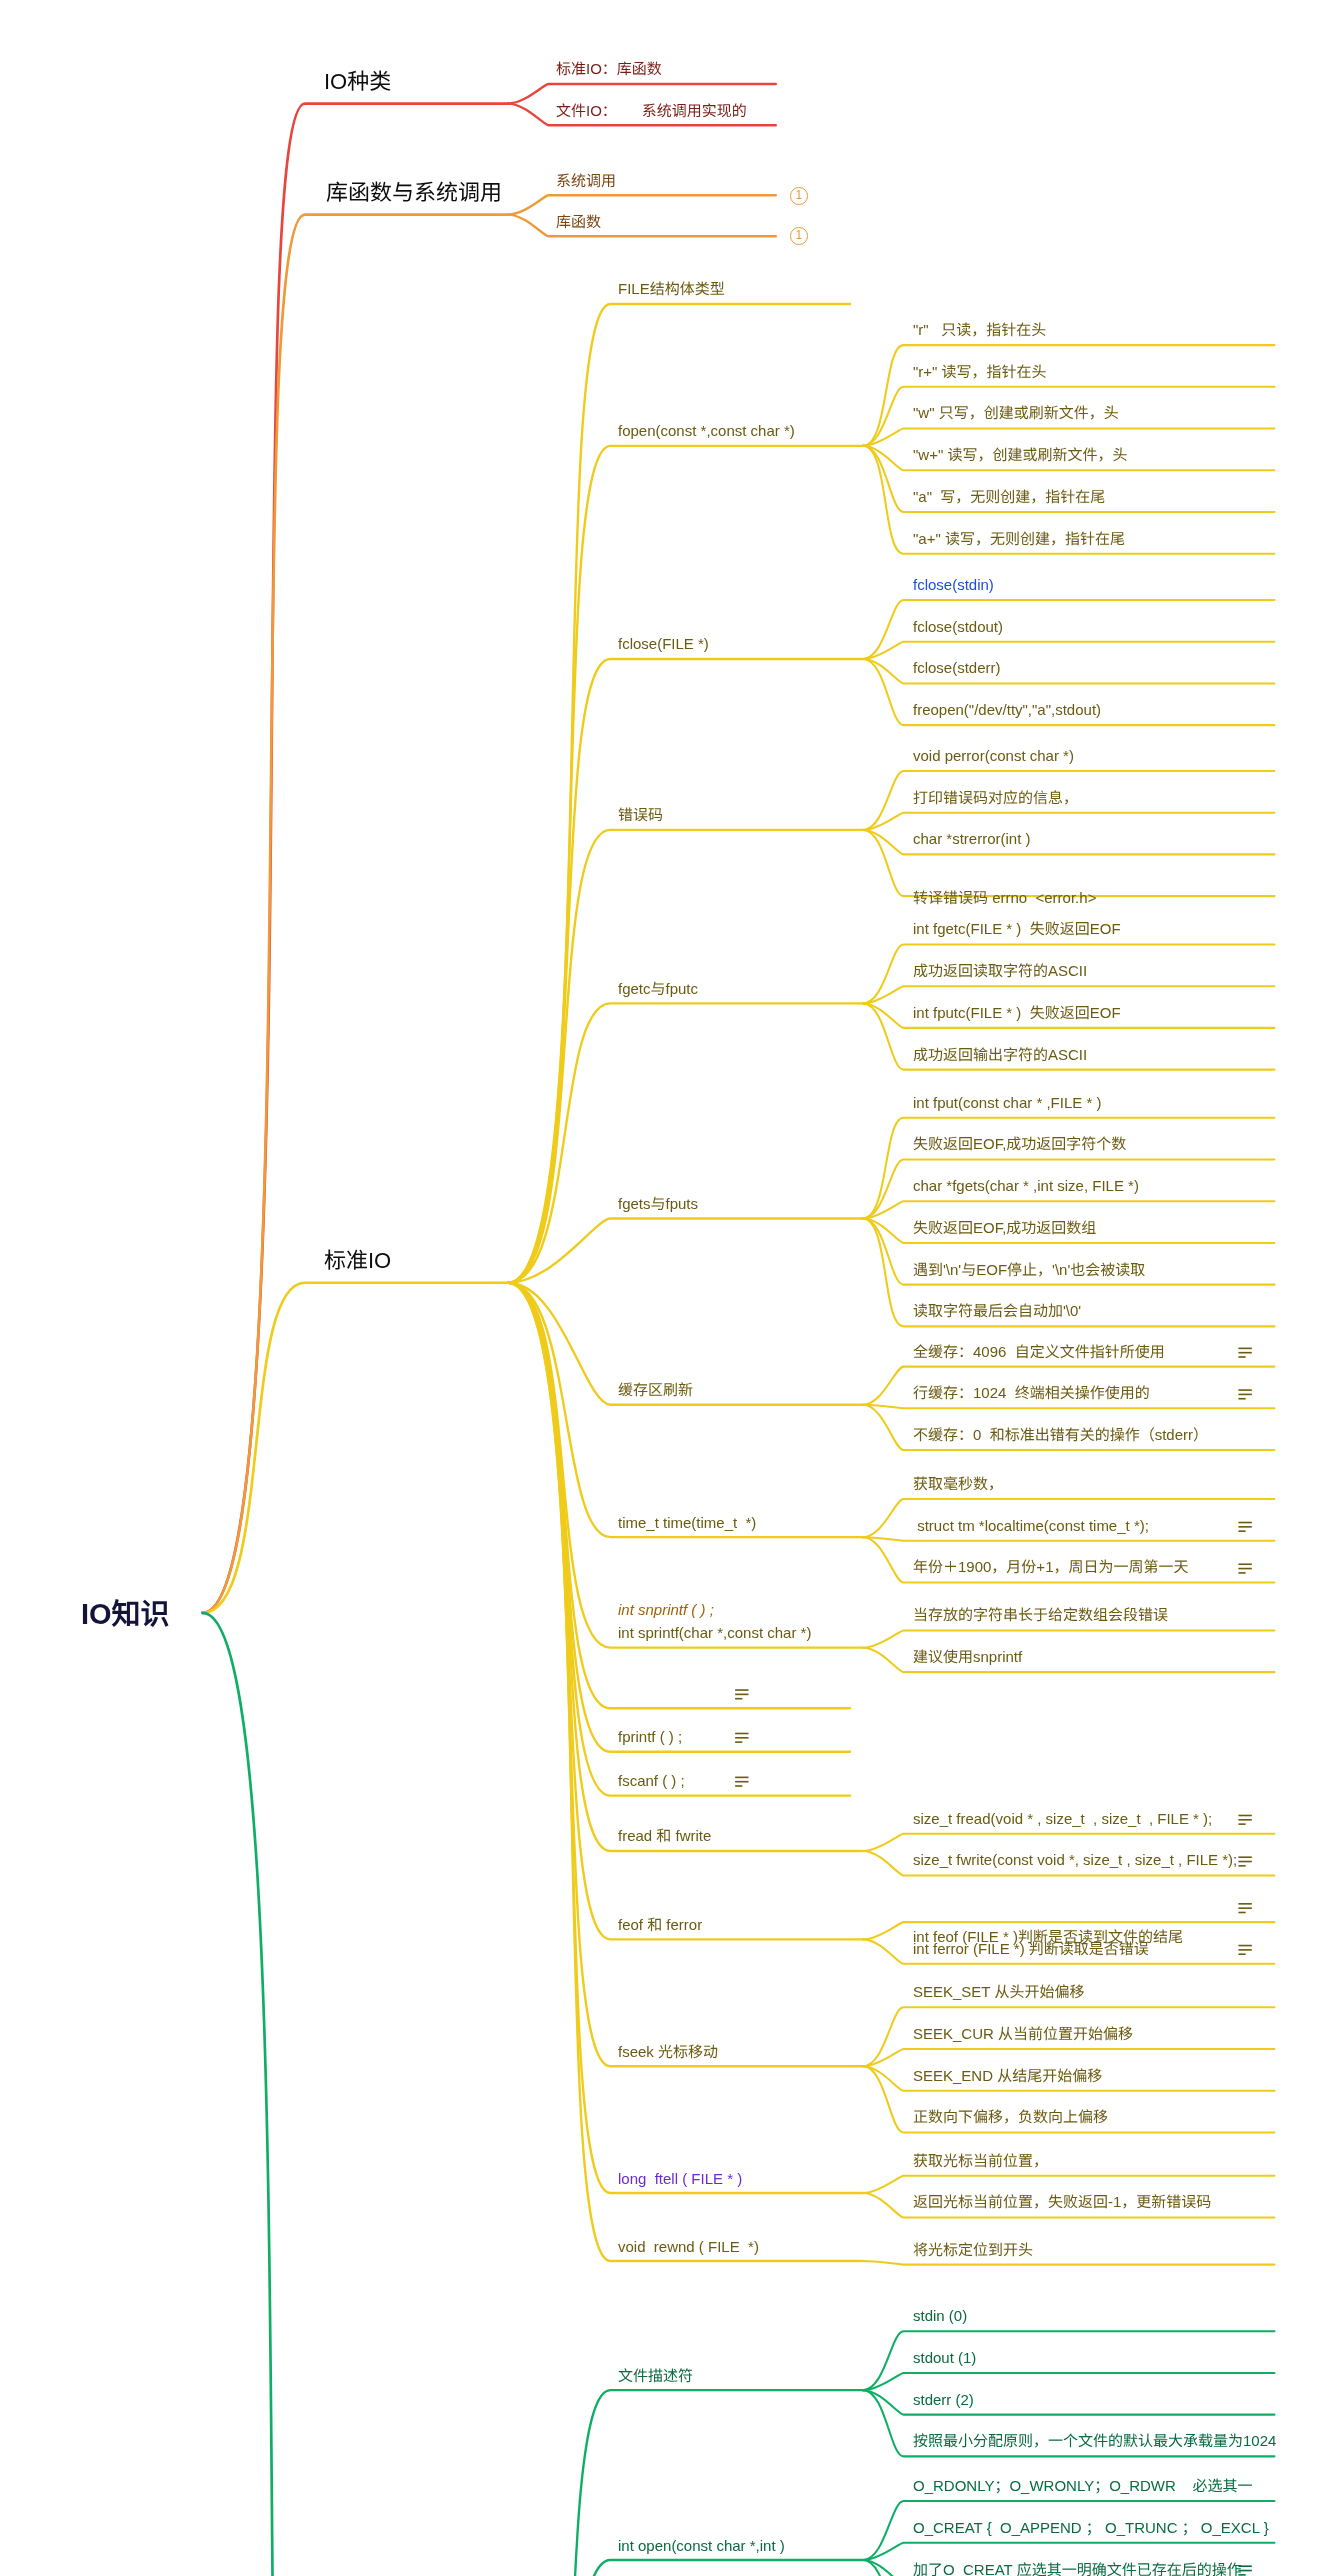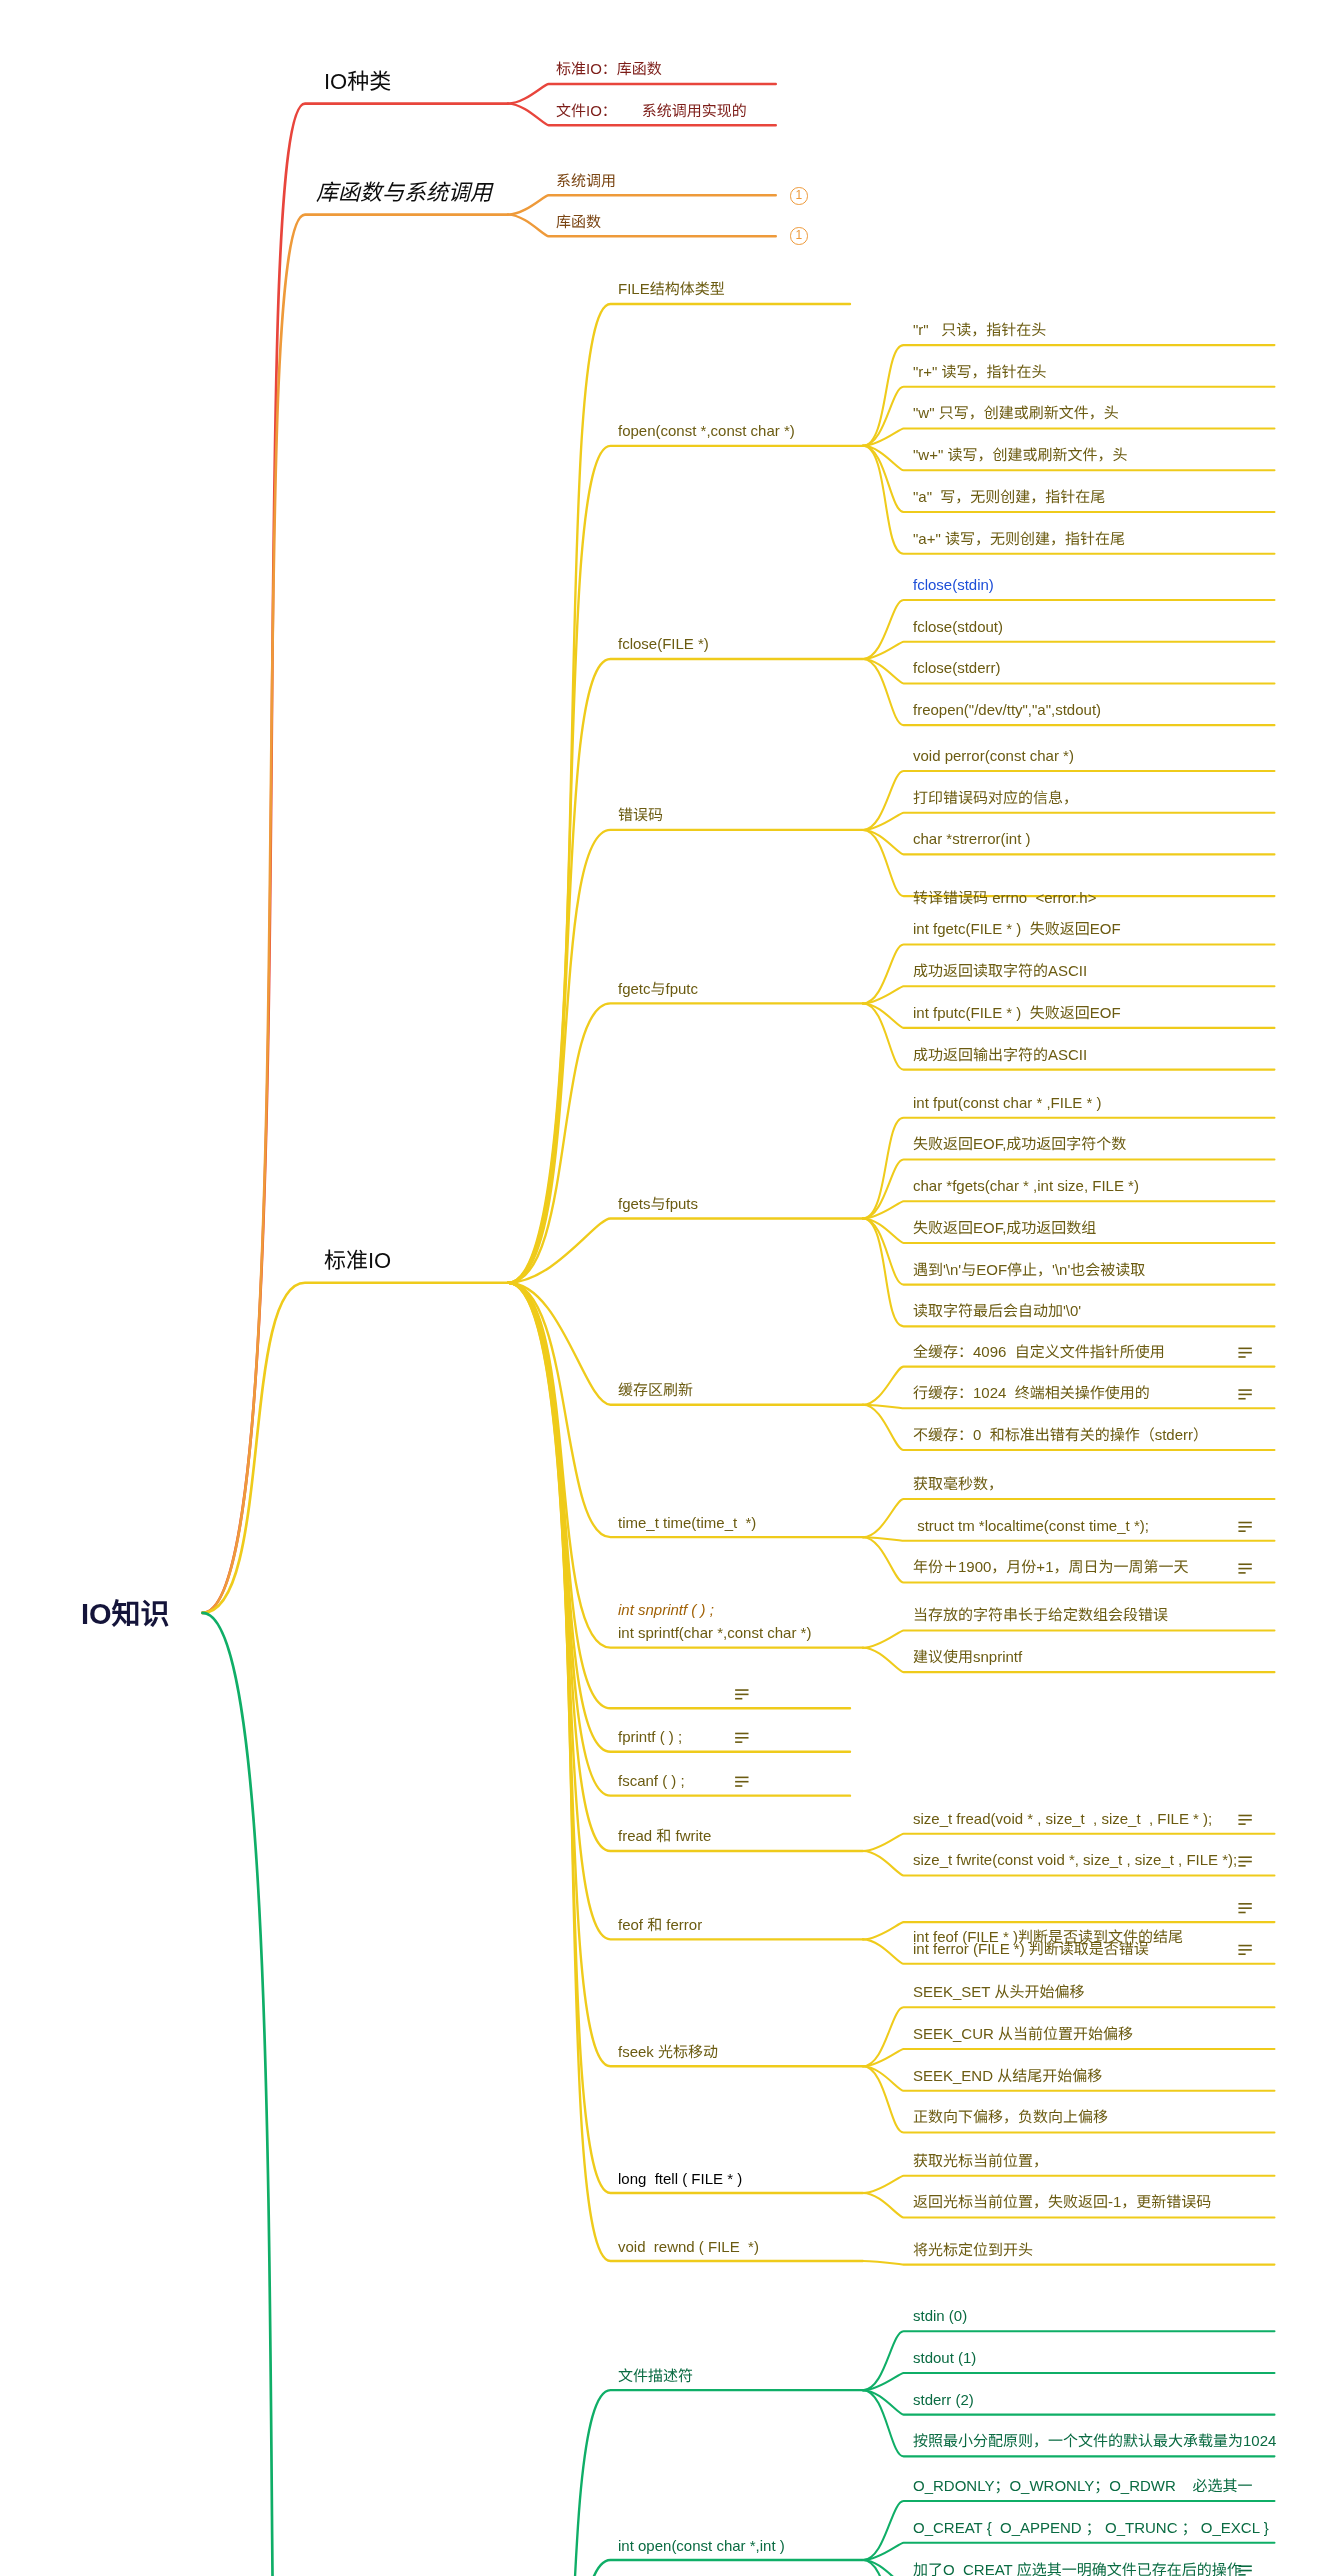--- a/index.html
+++ b/index.html
@@ -247,21 +247,21 @@
       <g>
         <rect x="2404" y="7627.5" width="26" height="3.1" fill="#0A6B42"></rect>
         <rect x="2404" y="7635.9" width="26" height="3.1" fill="#0A6B42"></rect>
         <rect x="2404" y="7644.3" width="14" height="3.1" fill="#0A6B42"></rect>
       </g>
     </svg>
 <div class="lbl root-label" style="left: 81px; top: 1600px;">IO知识</div>
     <div class="lbl branch-label" style="left: 324px; top: 71px;">IO种类</div>
     <div class="lbl topic-label" style="left: 556px; top: 61px; color: rgb(124, 28, 23);">标准IO：库函数</div>
     <div class="lbl topic-label" style="left: 556px; top: 103px; color: rgb(124, 28, 23);">文件IO：      系统调用实现的</div>
-    <div class="lbl branch-label" style="left: 316px; top: 182px; font-style: italic;">库函数与系统调用</div>
+    <div class="lbl branch-label" style="left: 326px; top: 182px;">库函数与系统调用</div>
     <div class="lbl topic-label" style="left: 556px; top: 173px; color: rgb(122, 69, 19);">系统调用</div>
     <div class="badge" style="left: 790px; top: 187px; width: 17.5px; height: 17.5px; line-height: 15.5px; font-size: 12px; border-color: rgb(238, 154, 58); color: rgb(238, 154, 58);">1</div>
     <div class="lbl topic-label" style="left: 556px; top: 214px; color: rgb(122, 69, 19);">库函数</div>
     <div class="badge" style="left: 790px; top: 227px; width: 17.5px; height: 17.5px; line-height: 15.5px; font-size: 12px; border-color: rgb(238, 154, 58); color: rgb(238, 154, 58);">1</div>
     <div class="lbl branch-label" style="left: 324px; top: 1250px;">标准IO</div>
     <div class="lbl topic-label" style="left: 618px; top: 281px; color: rgb(107, 91, 17);">FILE结构体类型</div>
     <div class="lbl topic-label" style="left: 618px; top: 423px; color: rgb(107, 91, 17);">fopen(const *,const char *)</div>
     <div class="lbl leaf-label" style="left: 913px; top: 322px; color: rgb(107, 91, 17);">"r"   只读，指针在头</div>
     <div class="lbl leaf-label" style="left: 913px; top: 364px; color: rgb(107, 91, 17);">"r+" 读写，指针在头</div>
     <div class="lbl leaf-label" style="left: 913px; top: 405px; color: rgb(107, 91, 17);">"w" 只写，创建或刷新文件，头</div>
@@ -308,21 +308,21 @@
     <div class="lbl leaf-label" style="left: 913px; top: 1811px; color: rgb(107, 91, 17);">size_t fread(void * , size_t  , size_t  , FILE * );</div>
     <div class="lbl leaf-label" style="left: 913px; top: 1852px; color: rgb(107, 91, 17);">size_t fwrite(const void *, size_t , size_t , FILE *);</div>
     <div class="lbl topic-label" style="left: 618px; top: 1917px; color: rgb(107, 91, 17);">feof 和 ferror</div>
     <div class="lbl leaf-label" style="left: 913px; top: 1899px; color: rgb(107, 91, 17); margin-top: 30px;">int feof (FILE * )判断是否读到文件的结尾</div>
     <div class="lbl leaf-label" style="left: 913px; top: 1941px; color: rgb(107, 91, 17);">int ferror (FILE *) 判断读取是否错误</div>
     <div class="lbl topic-label" style="left: 618px; top: 2044px; color: rgb(107, 91, 17);">fseek 光标移动</div>
     <div class="lbl leaf-label" style="left: 913px; top: 1984px; color: rgb(107, 91, 17);">SEEK_SET 从头开始偏移</div>
     <div class="lbl leaf-label" style="left: 913px; top: 2026px; color: rgb(107, 91, 17);">SEEK_CUR 从当前位置开始偏移</div>
     <div class="lbl leaf-label" style="left: 913px; top: 2068px; color: rgb(107, 91, 17);">SEEK_END 从结尾开始偏移</div>
     <div class="lbl leaf-label" style="left: 913px; top: 2109px; color: rgb(107, 91, 17);">正数向下偏移，负数向上偏移</div>
-    <div class="lbl topic-label" style="left: 618px; top: 2171px; color: #000000;">long  ftell ( FILE * )</div>
+    <div class="lbl topic-label" style="left: 618px; top: 2171px; color: #6d28d9;">long  ftell ( FILE * )</div>
     <div class="lbl leaf-label" style="left: 913px; top: 2153px; color: rgb(107, 91, 17);">获取光标当前位置，</div>
     <div class="lbl leaf-label" style="left: 913px; top: 2194px; color: rgb(107, 91, 17);">返回光标当前位置，失败返回-1，更新错误码</div>
     <div class="lbl topic-label" style="left: 618px; top: 2239px; color: rgb(107, 91, 17);">void  rewnd ( FILE  *)</div>
     <div class="lbl leaf-label" style="left: 913px; top: 2242px; color: rgb(107, 91, 17);">将光标定位到开头</div>
     <div class="lbl topic-label" style="left: 618px; top: 2368px; color: rgb(10, 107, 66);">文件描述符</div>
     <div class="lbl leaf-label" style="left: 913px; top: 2308px; color: rgb(10, 107, 66);">stdin (0)</div>
     <div class="lbl leaf-label" style="left: 913px; top: 2350px; color: rgb(10, 107, 66);">stdout (1)</div>
     <div class="lbl leaf-label" style="left: 913px; top: 2392px; color: rgb(10, 107, 66);">stderr (2)</div>
     <div class="lbl leaf-label" style="left: 913px; top: 2433px; color: rgb(10, 107, 66);">按照最小分配原则，一个文件的默认最大承载量为1024</div>
     <div class="lbl topic-label" style="left: 618px; top: 2538px; color: rgb(10, 107, 66);">int open(const char *,int )</div>

